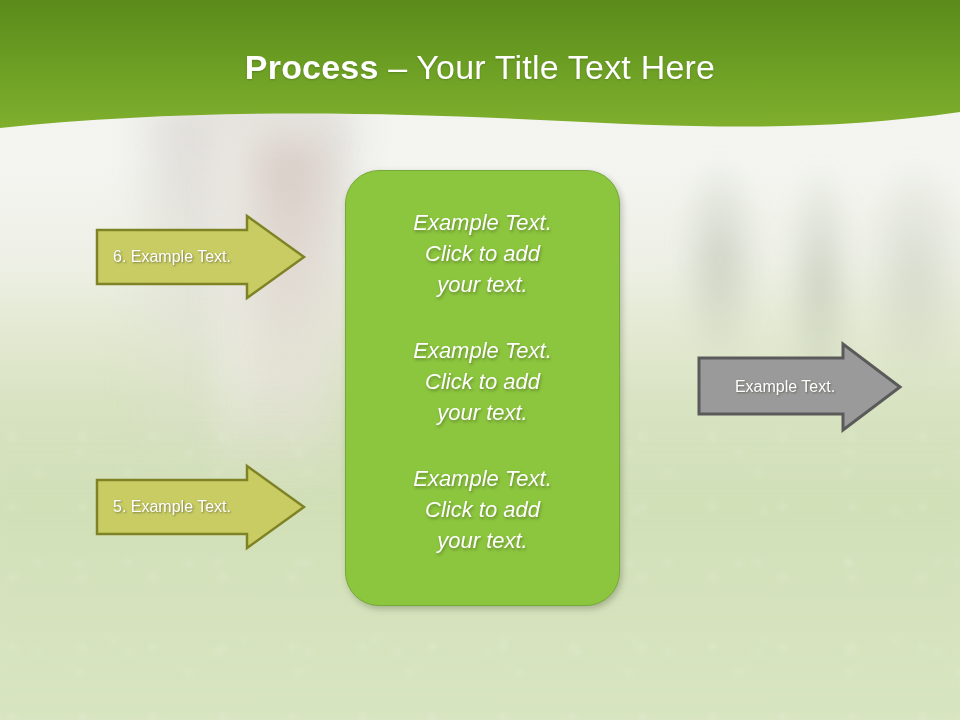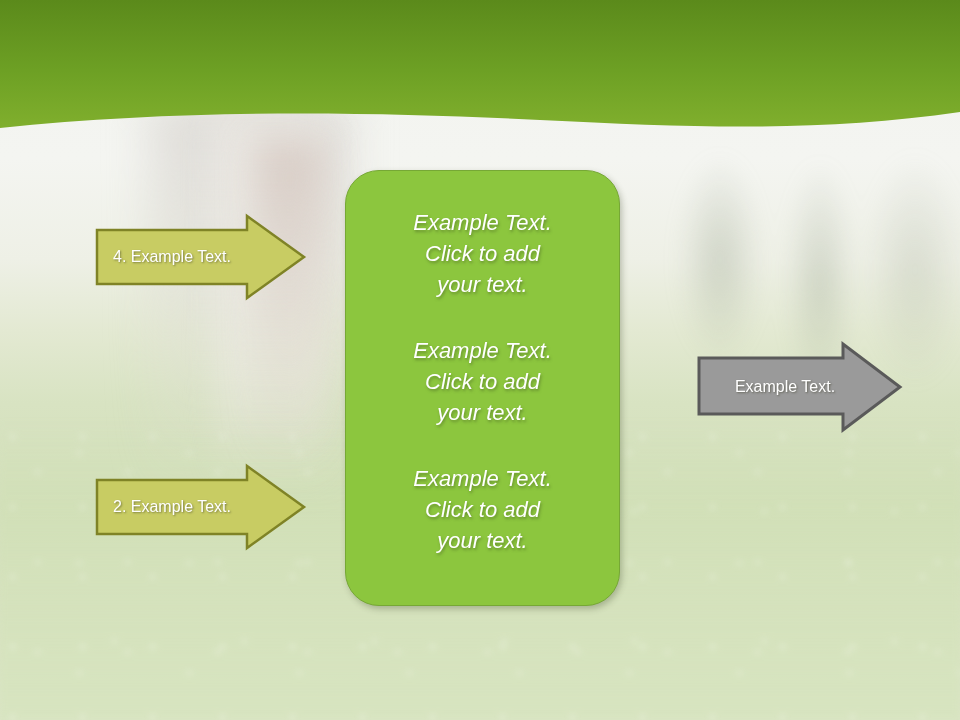--- a/index.html
+++ b/index.html
@@ -189,35 +189,38 @@
         <linearGradient id="hdrGrad" x1="0" y1="0" x2="0" y2="1">
           <stop offset="0%" stop-color="#5b8a1b"></stop>
           <stop offset="55%" stop-color="#6da024"></stop>
           <stop offset="100%" stop-color="#80af2d"></stop>
         </linearGradient>
       </defs>
       <path d="M0,0 L960,0 L960,112
                C 820,132 700,128 540,120
                C 380,112 190,108 0,128 Z" fill="url(#hdrGrad)"></path>
     </svg>
+    <div class="header-title">
+      <span class="t-bold">Process</span><span class="t-rest"> – Your Title Text Here</span>
+    </div>
   </div>
 
   <div class="arrow" style="left:95px; top:213px; width:212px; height:88px;">
     <svg width="212" height="88" viewBox="0 0 212 88" xmlns="http://www.w3.org/2000/svg">
       <path d="M2,17 L152,17 L152,3 L209,44 L152,85 L152,71 L2,71 Z" fill="#c8cc63" stroke="#7f8326" stroke-width="2.5" stroke-linejoin="miter"></path>
     </svg>
-    <div class="arrow-label olive" style="width:212px; height:88px;">4. Example Text.</div>
+    <div class="arrow-label olive" style="width:212px; height:88px;">6. Example Text.</div>
   </div>
 
 
   <div class="arrow" style="left:95px; top:463px; width:212px; height:88px;">
     <svg width="212" height="88" viewBox="0 0 212 88" xmlns="http://www.w3.org/2000/svg">
       <path d="M2,17 L152,17 L152,3 L209,44 L152,85 L152,71 L2,71 Z" fill="#c8cc63" stroke="#7f8326" stroke-width="2.5" stroke-linejoin="miter"></path>
     </svg>
-    <div class="arrow-label olive" style="width:212px; height:88px;">2. Example Text.</div>
+    <div class="arrow-label olive" style="width:212px; height:88px;">5. Example Text.</div>
   </div>
 
   <div class="center-box">
     <div class="center-para">Example Text.
 Click  to add
 your text.</div>
     <div class="center-para">Example Text.
 Click  to add
 your text.</div>
     <div class="center-para">Example Text.

